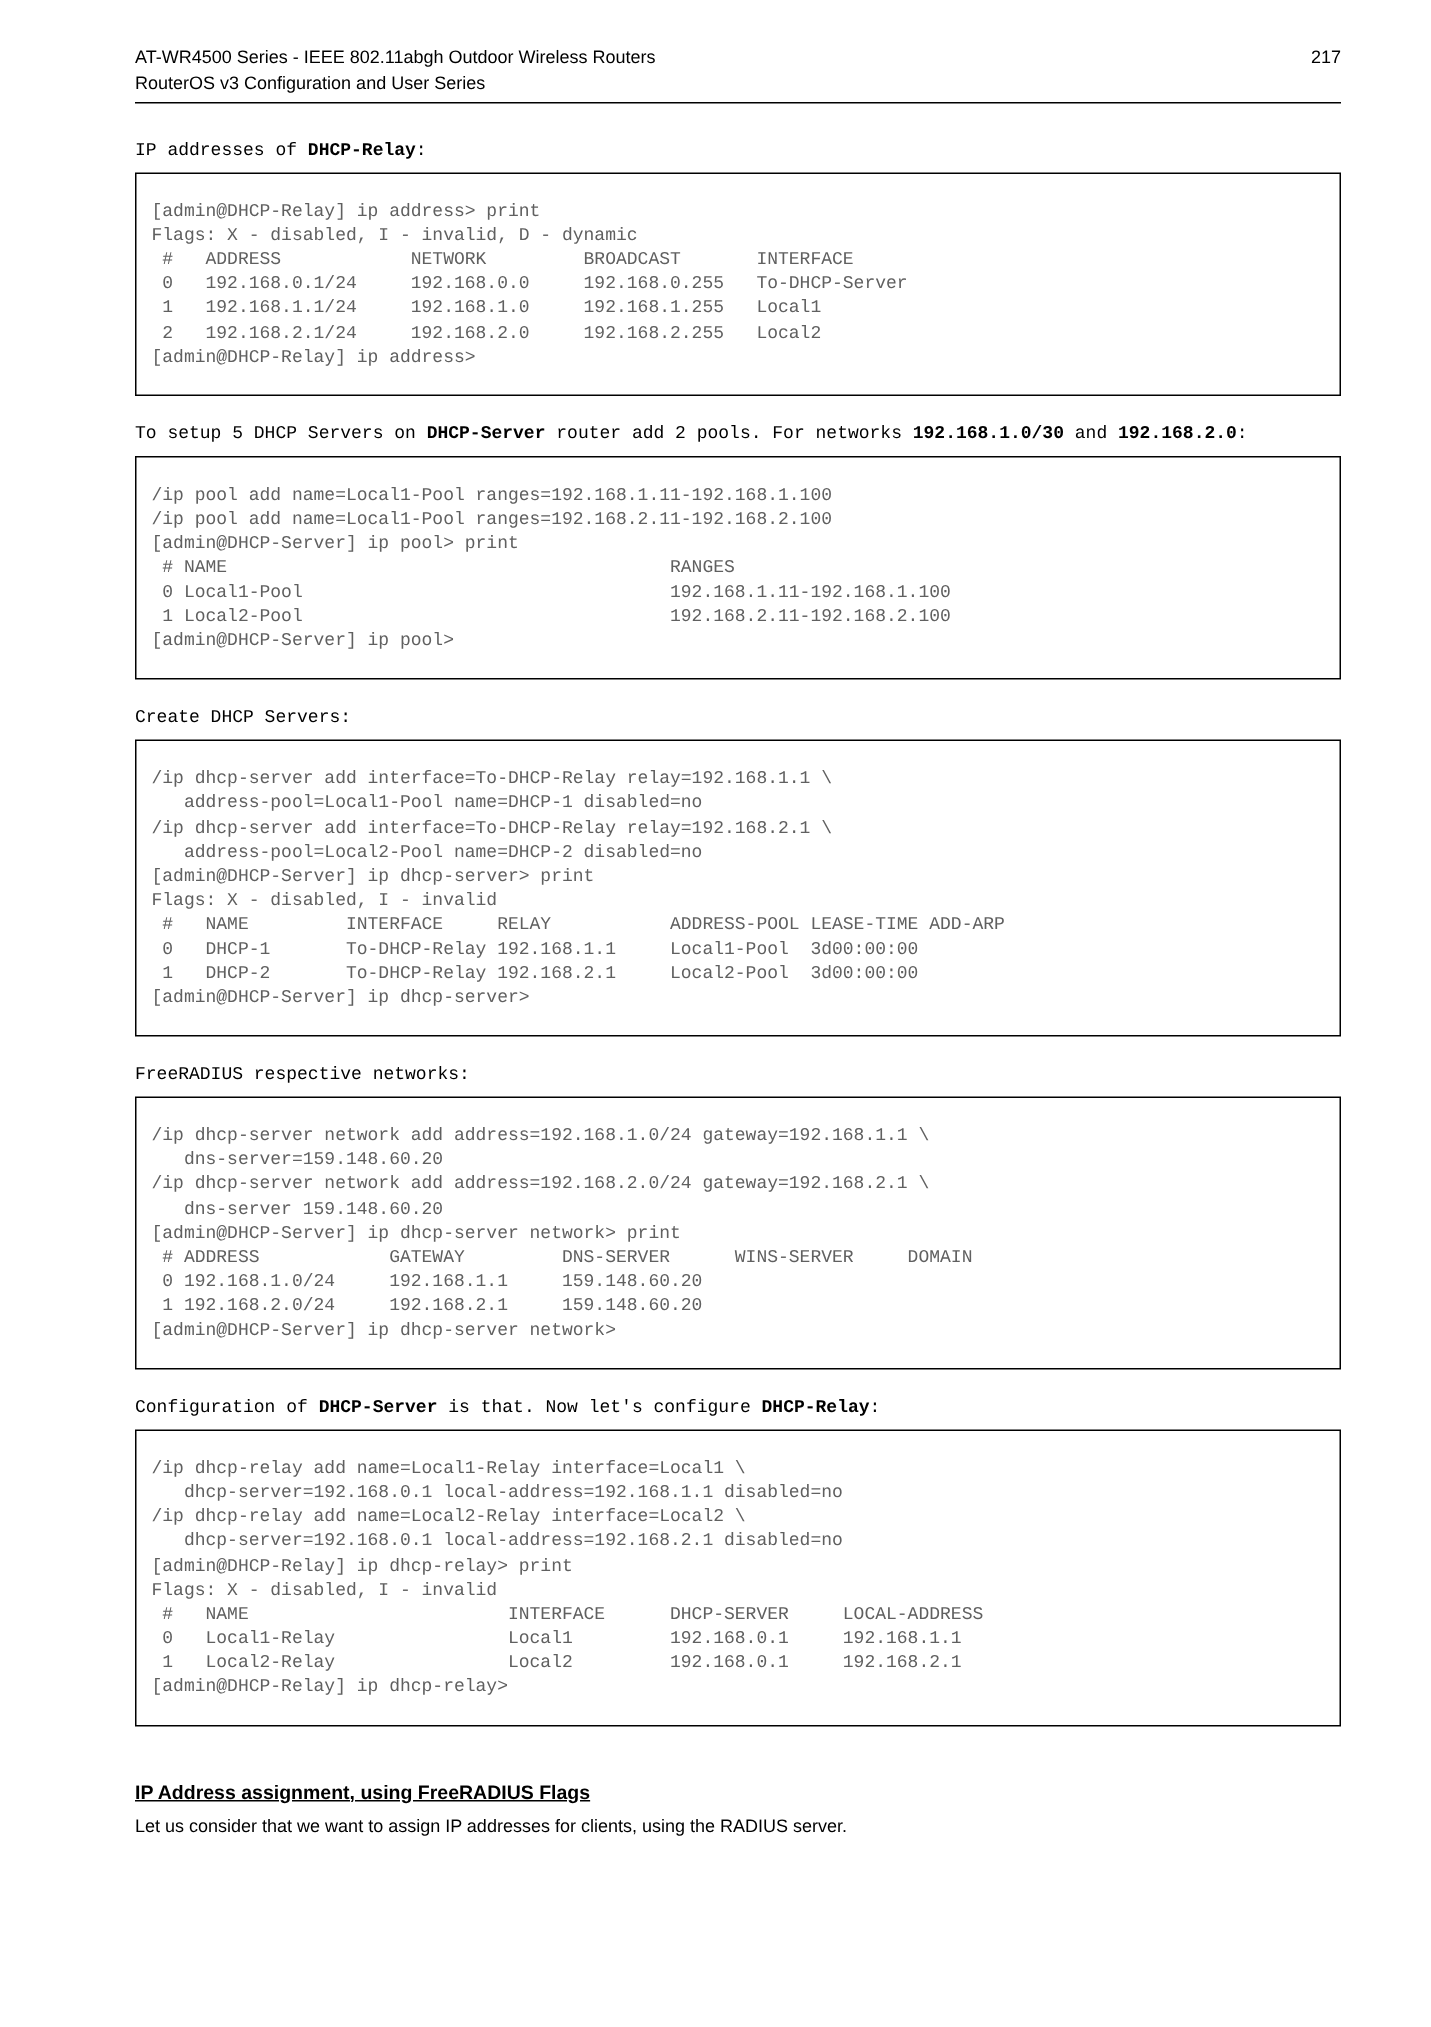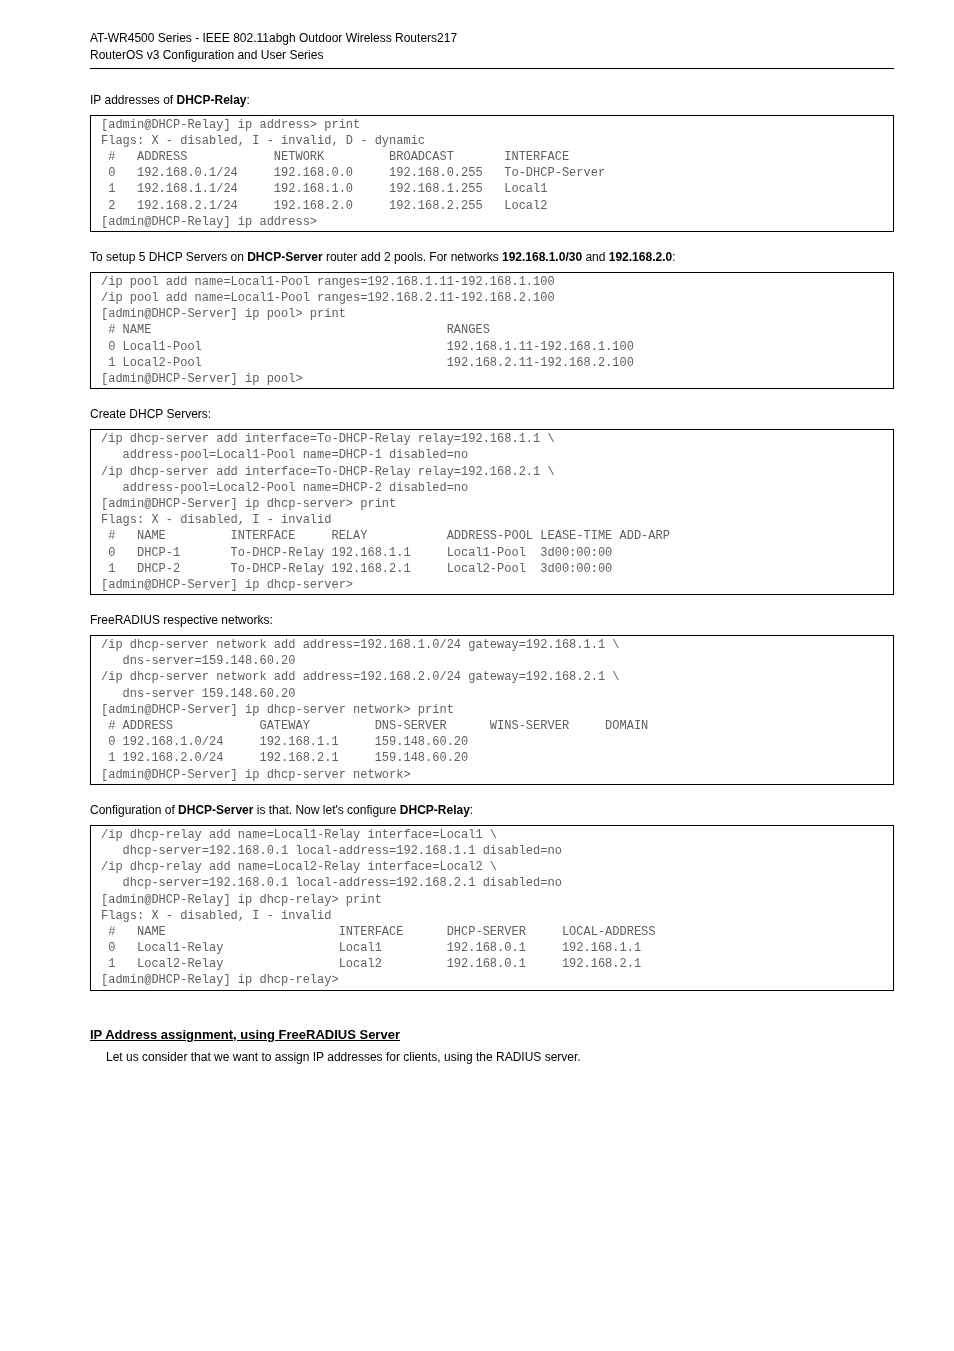--- a/index.html
+++ b/index.html
@@ -12,51 +12,52 @@
   }
   .page {
     padding: 30px 60px 60px 90px;
   }
   .header {
     font-size: 12px;
     line-height: 1.4;
   }
   .header-line {
     display: flex;
-    justify-content: flex-start;
+    justify-content: space-between;
   }
   .hr {
     border: none;
     border-top: 1px solid #000;
     margin: 4px 0 24px 0;
   }
   .section-title {
     font-size: 12px;
     margin: 8px 0;
+    font-family: Liberation Mono, monospace;
   }
   .section-title b { font-weight: bold; }
   .codeblock {
     border: 1px solid #000;
-    padding: 1px 10px;
+    padding: 17px 10px;
     font-family: "Courier New", Courier, monospace;
     font-size: 12px;
     line-height: 1.35;
     white-space: pre;
     color: #606060;
     margin-bottom: 18px;
     overflow: hidden;
   }
   .h3 {
     font-size: 13px;
     margin: 36px 0 4px 0;
     text-decoration: underline;
   }
   .para {
     font-size: 12px;
-    margin: 8px 16px;
+    margin: 8px 0;
   }
 </style>
 </head>
 <body>
 
 <div class="page">
 
   <div class="header">
     <div class="header-line">
       <span>AT-WR4500 Series - IEEE 802.11abgh Outdoor Wireless Routers</span>
@@ -118,16 +119,16 @@
    dhcp-server=192.168.0.1 local-address=192.168.1.1 disabled=no
 /ip dhcp-relay add name=Local2-Relay interface=Local2 \
    dhcp-server=192.168.0.1 local-address=192.168.2.1 disabled=no
 [admin@DHCP-Relay] ip dhcp-relay&gt; print
 Flags: X - disabled, I - invalid
  #   NAME                        INTERFACE      DHCP-SERVER     LOCAL-ADDRESS
  0   Local1-Relay                Local1         192.168.0.1     192.168.1.1
  1   Local2-Relay                Local2         192.168.0.1     192.168.2.1
 [admin@DHCP-Relay] ip dhcp-relay&gt;</div>
 
-  <h3 class="h3">IP Address assignment, using FreeRADIUS Server</h3>
+  <h3 class="h3">IP Address assignment, using FreeRADIUS Flags</h3>
   <p class="para">Let us consider that we want to assign IP addresses for clients, using the RADIUS server.</p>
 
 </div>
 
 </body></html>

